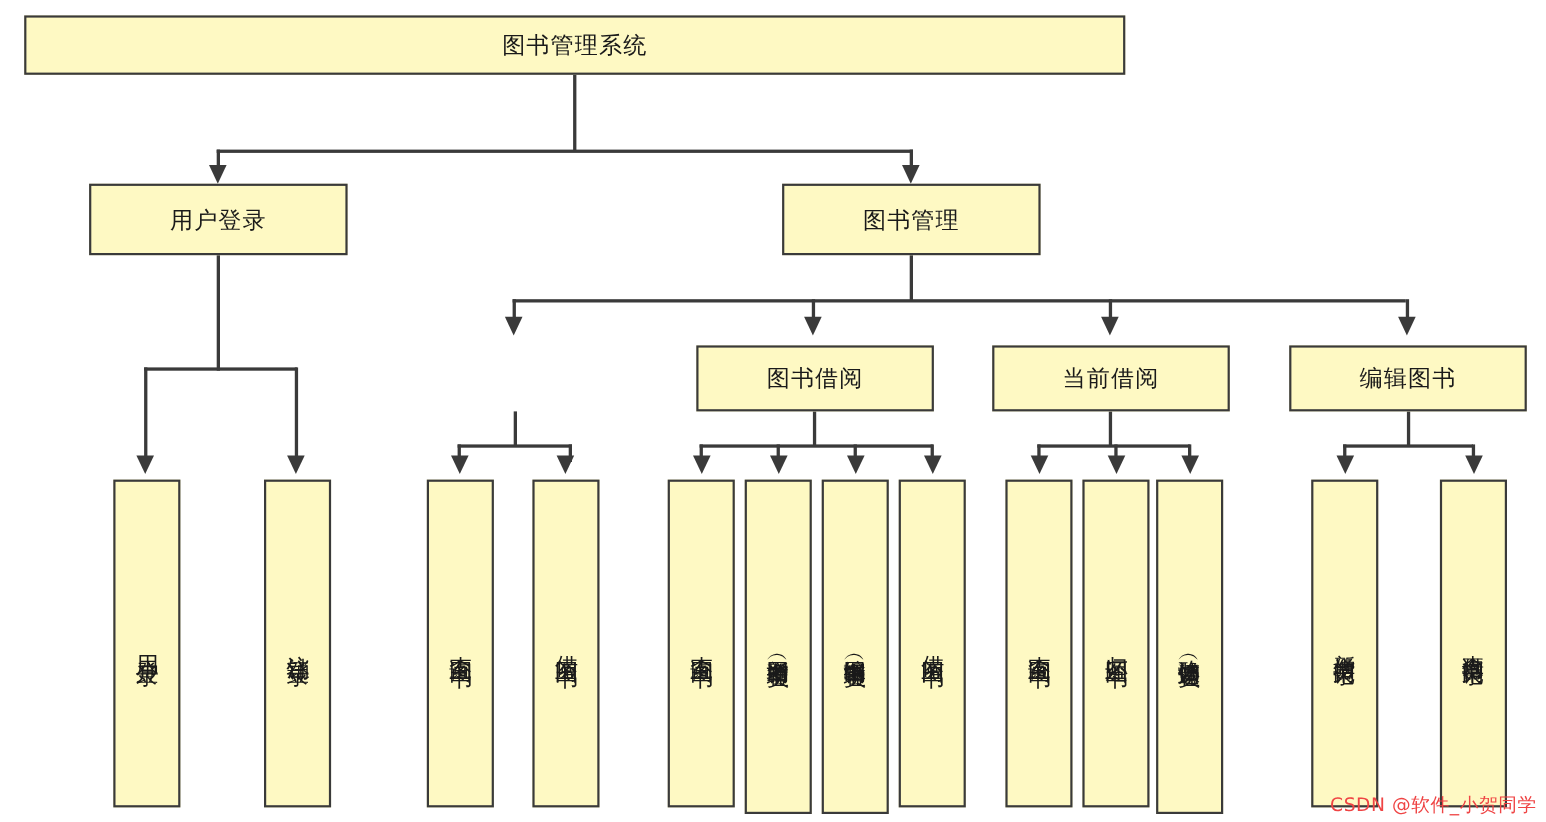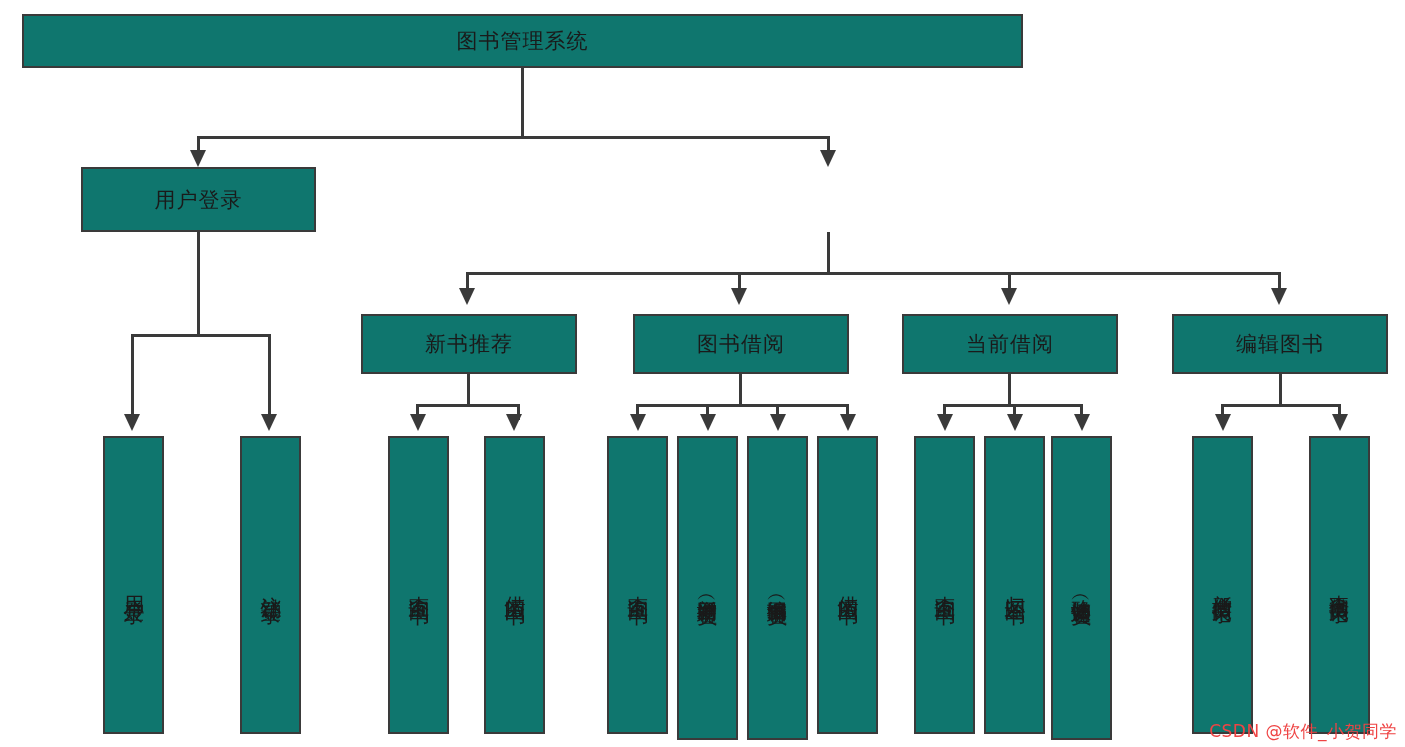--- a/index.html
+++ b/index.html
@@ -14,21 +14,21 @@
     position: relative;
     width: 1405px;
     height: 747px;
     background: #ffffff;
     overflow: hidden;
   }
   .node {
     position: absolute;
     box-sizing: border-box;
     border: 2px solid #3a3a3a;
-    background: #0f766e;
+    background: #fef9c3;
     display: flex;
     align-items: center;
     justify-content: center;
     color: #1a1a1a;
     z-index: 3;
   }
   .node.h {
     font-size: 21px;
     letter-spacing: 1px;
     white-space: nowrap;
@@ -88,42 +88,42 @@
   <div class="ln vert" style="left:521px; top:68px; height:70px;"></div>
   <div class="ln horz" style="left:197px; top:136px; width:633px;"></div>
   <div class="ln vert" style="left:197px; top:136px; height:20px;"></div>
   <div class="arrow" style="left:190px; top:150px;"></div>
   <div class="ln vert" style="left:827px; top:136px; height:20px;"></div>
   <div class="arrow" style="left:820px; top:150px;"></div>
 
   <div class="node h" style="left:81px; top:167px; width:235px; height:65px;">
     <span>用户登录</span>
   </div>
+  <div class="node h" style="left:711px; top:167px; width:235px; height:65px;">
+    <span>图书管理</span>
+  </div>
 
   <div class="ln vert" style="left:197px; top:232px; height:105px;"></div>
   <div class="ln horz" style="left:131px; top:334px; width:139px;"></div>
   <div class="ln vert" style="left:131px; top:334px; height:85px;"></div>
   <div class="arrow" style="left:124px; top:414px;"></div>
   <div class="ln vert" style="left:268px; top:334px; height:85px;"></div>
   <div class="arrow" style="left:261px; top:414px;"></div>
 
   <div class="ln vert" style="left:827px; top:232px; height:42px;"></div>
   <div class="ln horz" style="left:466px; top:272px; width:812px;"></div>
   <div class="ln vert" style="left:466px; top:272px; height:22px;"></div>
   <div class="arrow" style="left:459px; top:288px;"></div>
   <div class="ln vert" style="left:738px; top:272px; height:22px;"></div>
   <div class="arrow" style="left:731px; top:288px;"></div>
   <div class="ln vert" style="left:1008px; top:272px; height:22px;"></div>
   <div class="arrow" style="left:1001px; top:288px;"></div>
   <div class="ln vert" style="left:1278px; top:272px; height:22px;"></div>
   <div class="arrow" style="left:1271px; top:288px;"></div>
 
-  <div class="node h" style="left:361px; top:314px; width:216px; height:60px;">
-    <span>新书推荐</span>
-  </div>
   <div class="node h" style="left:633px; top:314px; width:216px; height:60px;">
     <span>图书借阅</span>
   </div>
   <div class="node h" style="left:902px; top:314px; width:216px; height:60px;">
     <span>当前借阅</span>
   </div>
   <div class="node h" style="left:1172px; top:314px; width:216px; height:60px;">
     <span>编辑图书</span>
   </div>
 

